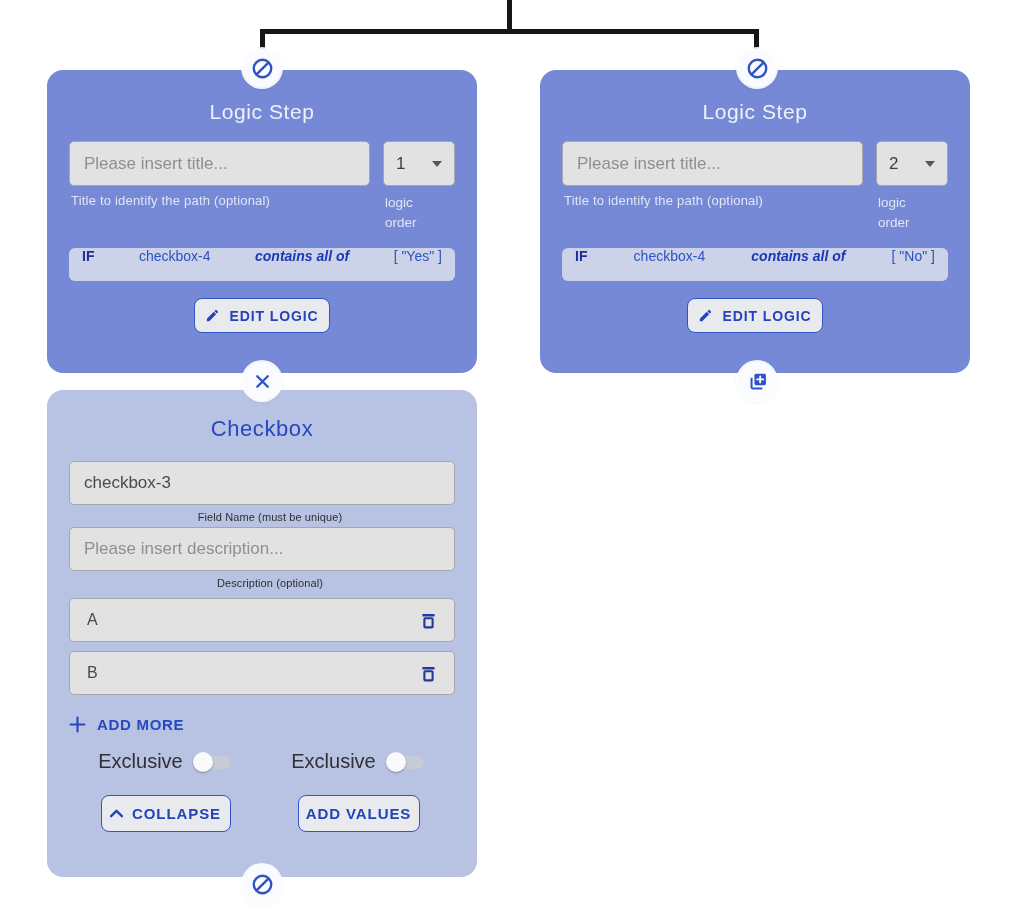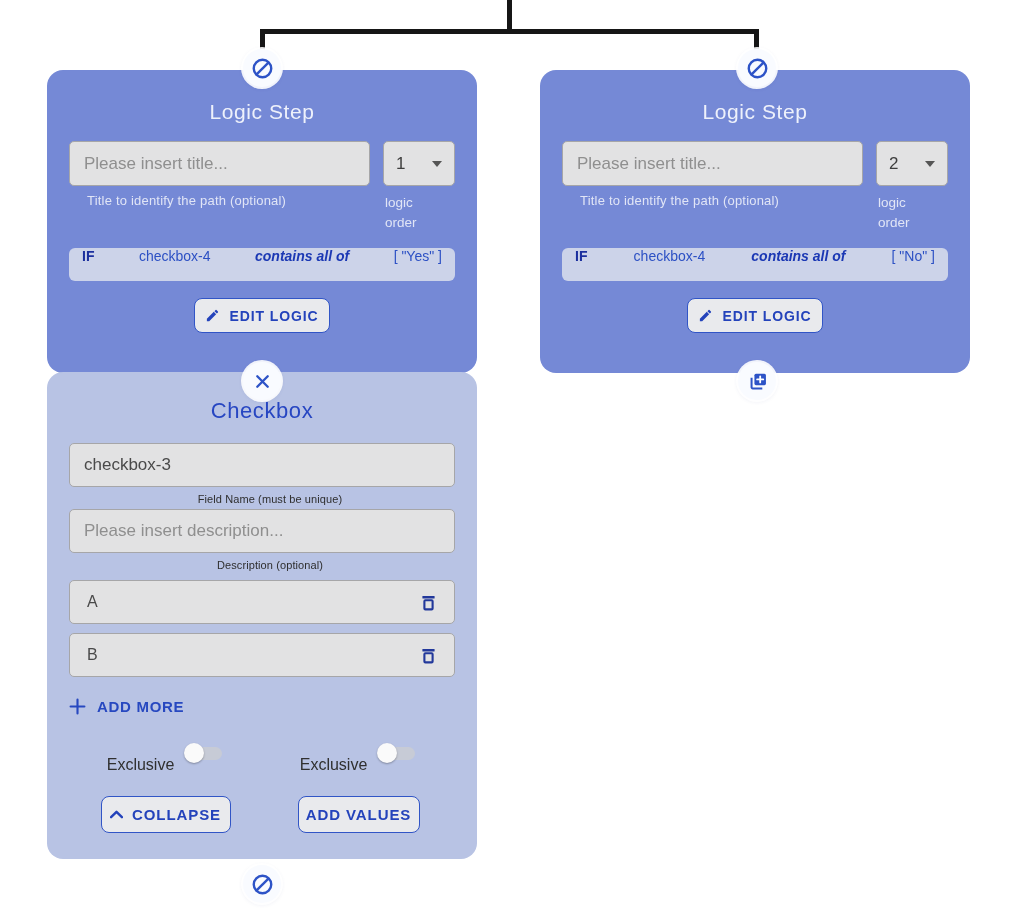--- a/index.html
+++ b/index.html
@@ -10,35 +10,35 @@
   .conn-root{left:507px;top:0;width:5px;height:33px;}
   .conn-h{left:260px;top:29px;width:499px;height:5px;}
   .conn-dl{left:260px;top:29px;width:5px;height:22px;}
   .conn-dr{left:754px;top:29px;width:5px;height:22px;}
 
   
   .card{position:absolute;border-radius:16px;box-sizing:border-box;padding:0 22px;z-index:2;}
   .logic-card{width:430px;height:303px;background:#7589d6;}
   .logic-card.one{left:47px;top:70px;}
   .logic-card.two{left:540px;top:70px;}
-  .cb-card{left:47px;top:372px;width:430px;height:487px;background:#b8c3e4;}
+  .cb-card{left:47px;top:390px;width:430px;height:487px;background:#b8c3e4;}
 
   .logic-title{margin-top:30px;text-align:center;color:#eef1fb;font-size:21px;letter-spacing:.6px;font-weight:500;}
   .cb-title{margin-top:26px;text-align:center;color:#2746c2;font-size:22px;letter-spacing:.6px;font-weight:500;}
 
   .field-row{display:flex;gap:13px;margin-top:17px;}
   .col-grow{flex:1;min-width:0;}
   .col-order{width:72px;flex:0 0 72px;}
 
   .txt-input{box-sizing:border-box;width:100%;height:45px;background:#e2e2e3;border:1px solid #a6a6a8;
     border-radius:5px;padding:0 14px;font-size:17px;color:#4a4a4a;font-family:Liberation Sans, sans-serif;outline:none;}
   .txt-input::placeholder{color:#8f8f8f;opacity:1;}
   .cb-card .txt-input{height:44px;}
 
-  .hint{margin-top:7px;margin-left:18px;font-size:13px;color:rgba(255,255,255,.78);letter-spacing:.2px;}
+  .hint{margin-top:7px;margin-left:2px;font-size:13px;color:rgba(255,255,255,.78);letter-spacing:.2px;}
   .order-select{box-sizing:border-box;width:72px;height:45px;background:#e2e2e3;border:1px solid #a6a6a8;border-radius:5px;
     display:flex;align-items:center;justify-content:space-between;padding:0 12px;cursor:pointer;}
   .order-select .num{font-size:17px;color:#3e3e3e;}
   .order-label{margin-top:7px;margin-left:2px;font-size:13.5px;color:rgba(255,255,255,.78);line-height:1.45;width:50px;}
 
   .cond-row{margin-top:16px;height:33px;background:#ccd3e9;border-radius:6px;display:flex;align-items:flex-start;
     justify-content:space-between;padding:0 13px;font-size:14px;}
   .cond-if{font-weight:bold;color:#1b2f9e;}
   .cond-field{color:#2c50c4;}
   .cond-op{font-weight:bold;font-style:italic;color:#1b38b4;}
@@ -54,21 +54,21 @@
   .value-row{box-sizing:border-box;margin-top:9px;height:44px;background:#e2e2e3;border:1px solid #a6a6a8;border-radius:5px;
     display:flex;align-items:center;justify-content:space-between;padding:0 13px 0 17px;}
   .value-row .val{font-size:16px;color:#4a4a4a;}
   .trash-btn{background:none;border:none;padding:2px;cursor:pointer;display:flex;align-items:center;}
 
   .add-more{margin-top:21px;display:inline-flex;align-items:center;gap:11px;background:none;border:none;cursor:pointer;
     color:#2748c0;font-weight:bold;font-size:15px;letter-spacing:.7px;font-family:"Liberation Sans",sans-serif;padding:0;}
 
   .toggles-row{margin-top:13px;display:flex;}
   .toggle-group{flex:1;display:flex;align-items:center;justify-content:center;gap:10px;}
-  .toggle-group .tlabel{font-size:16px;color:#303030;margin-top:24px;}
+  .toggle-group .tlabel{font-size:20px;color:#303030;}
   .switch{position:relative;width:40px;height:20px;cursor:pointer;flex:0 0 40px;}
   .switch .track{position:absolute;left:4px;top:4px;width:34px;height:13px;border-radius:7px;background:#c7cbd6;}
   .switch .knob{position:absolute;left:0;top:0;width:20px;height:20px;border-radius:50%;background:#fafafa;
     box-shadow:0 1px 2px rgba(0,0,0,.3);}
 
   .bottom-btns{margin-top:22px;display:flex;}
   .half{flex:1;display:flex;justify-content:center;}
   .collapse-btn{width:130px;height:37px;font-size:15px;}
   .addvalues-btn{width:122px;height:37px;font-size:15px;}
 

